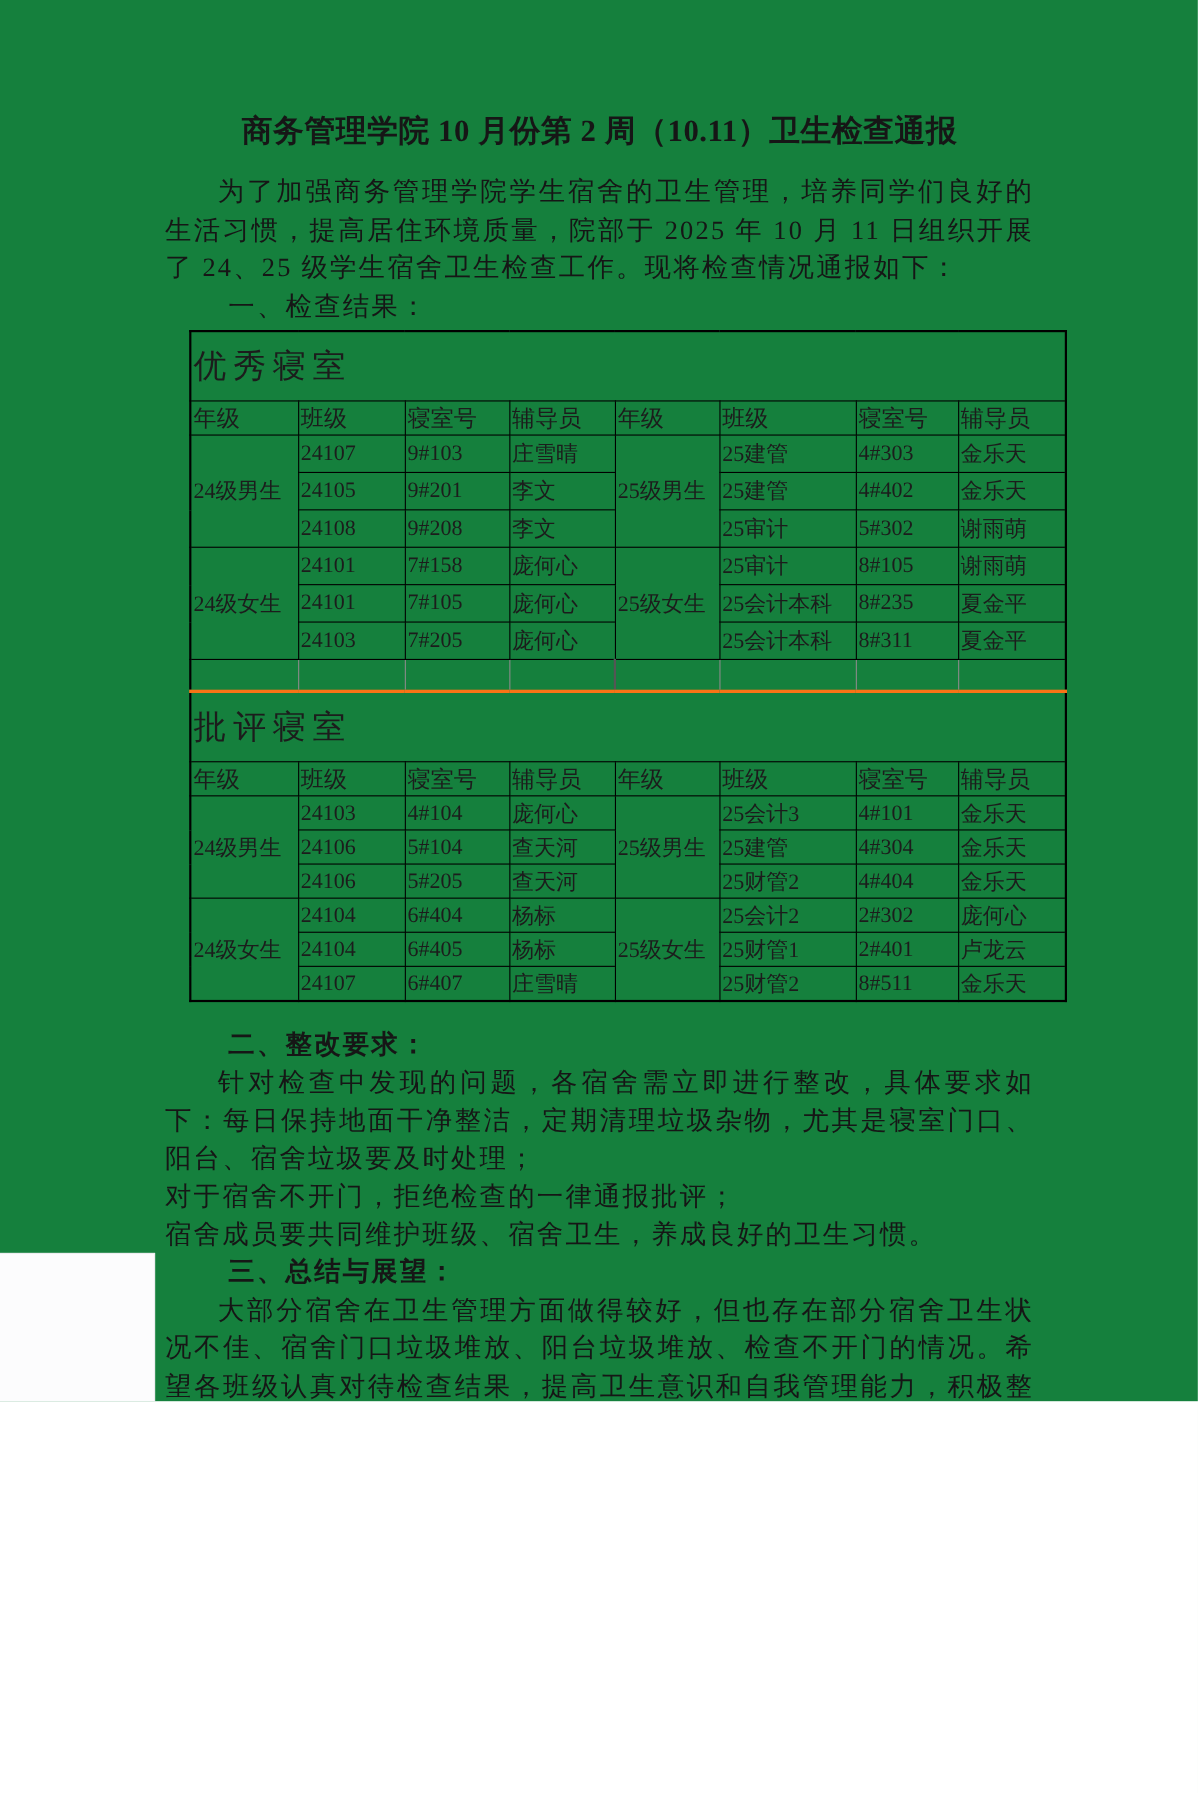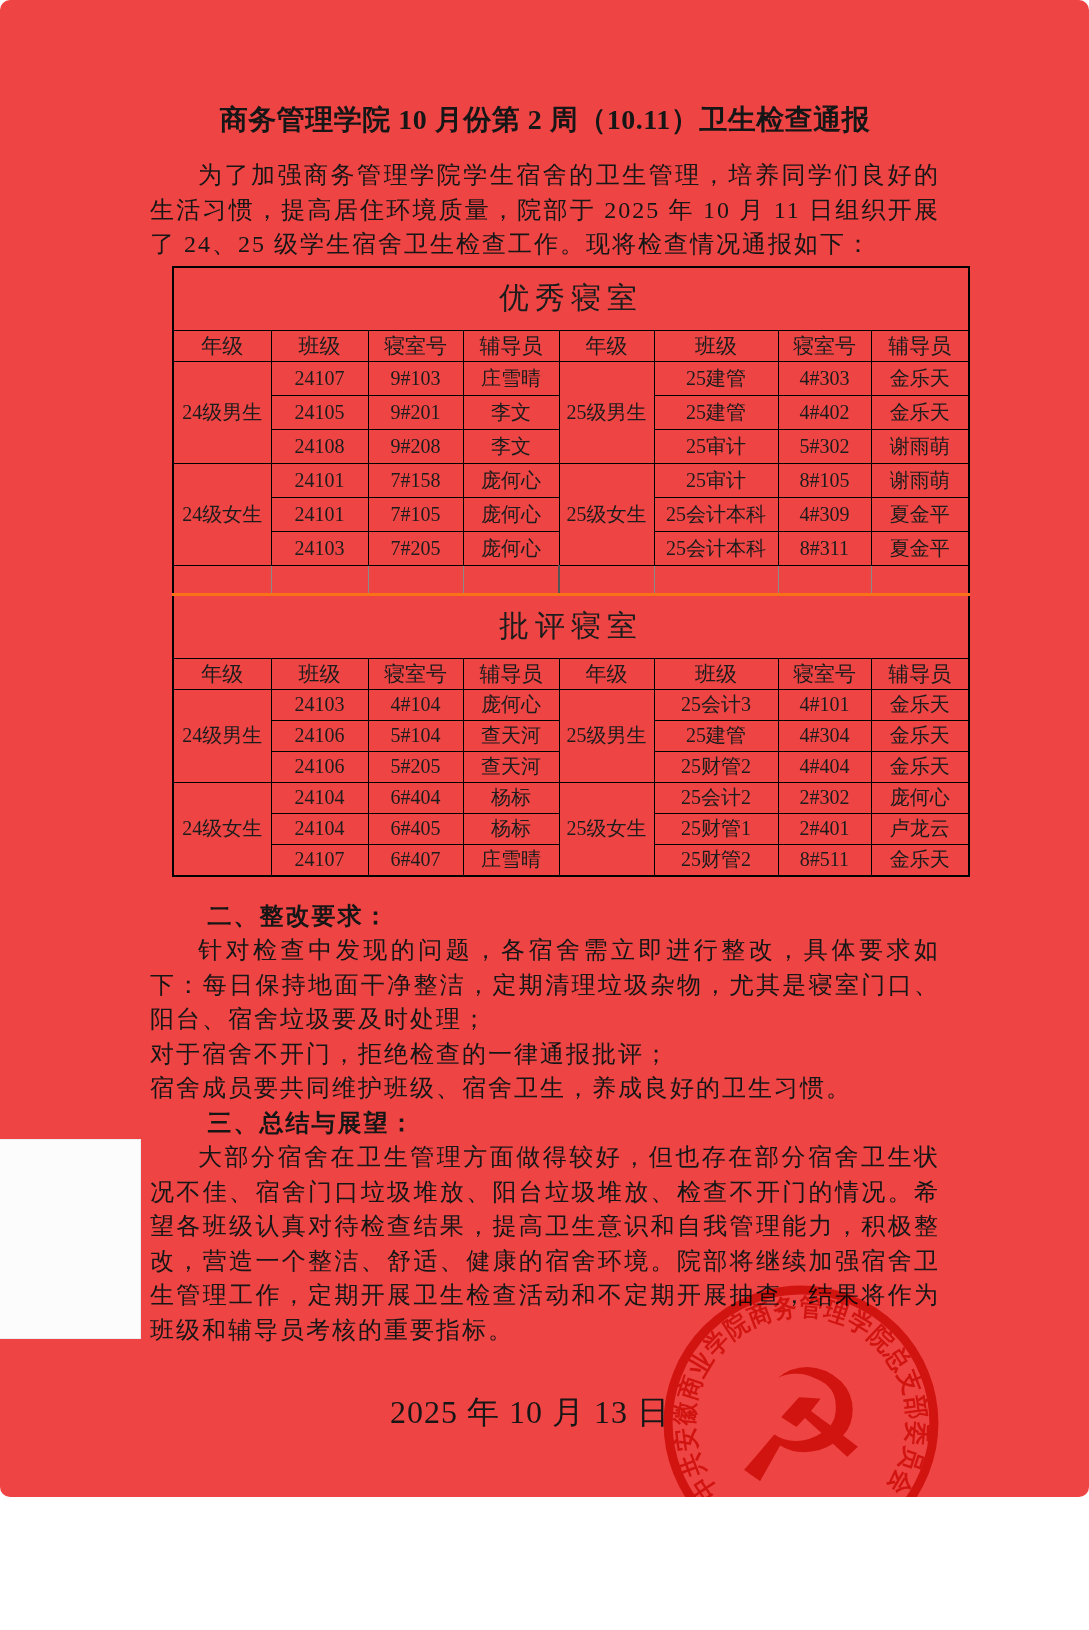--- a/index.html
+++ b/index.html
@@ -1,44 +1,43 @@
 <!DOCTYPE html>
 <html><head>
 <meta charset="utf-8">
 <style>
   html,body{margin:0;padding:0;background:#ffffff;}
   .page{
     position:relative;
-    width:1089px;height:1497px;
-    background:#ef4444;
+    width:1089px;height:1274px;
+    background:#15803d;
     overflow:hidden;
     font-family:"Liberation Serif","DejaVu Serif",serif;
     color:#161616;
-    border-radius:10px;
   }
   .content{position:absolute;left:150px;top:100px;width:790px;z-index:2;}
   .doc-title{
     font-size:28px;font-weight:bold;text-align:center;
     margin:0 0 18px 0;letter-spacing:0.5px;line-height:40px;
   }
   .para{
     font-size:24px;line-height:34.5px;margin:0;
     text-align:justify;letter-spacing:2px;
   }
   .indent{text-indent:2em;}
   .sec-heading{
     font-size:24px;line-height:34.5px;margin:0;
     text-indent:2.4em;letter-spacing:2px;font-weight:normal;
   }
   .sec-heading.bold{font-weight:bold;}
   
   .tbl-wrap{margin-left:22px;width:796px;}
   table.report{
     width:796px;border-collapse:collapse;table-layout:fixed;
-    font-size:20px;text-align:center;color:#1c1c1c;
+    font-size:20px;text-align:left;color:#1c1c1c;
     border:2px solid #000;
   }
   table.report td,table.report th{
     border:1px solid #000;vertical-align:middle;
     overflow:hidden;white-space:nowrap;padding:0 2px;
   }
   td.t-title{height:62px;font-size:30px;letter-spacing:6px;font-weight:normal;}
   table.report th{height:30px;font-weight:normal;font-size:21px;}
   table.report td.cell{height:33px;}
   table.report#table-1 td.cell{height:33px;}
@@ -74,20 +73,21 @@
 <div class="page">
 
   <div class="artifact"></div>
 
   <div class="content">
 
     <h1 class="doc-title">商务管理学院 10 月份第 2 周（10.11）卫生检查通报</h1>
 
     <p class="para indent">为了加强商务管理学院学生宿舍的卫生管理，培养同学们良好的生活习惯，提高居住环境质量，院部于 2025 年 10 月 11 日组织开展了 24、25 级学生宿舍卫生检查工作。现将检查情况通报如下：</p>
 
+    <p class="sec-heading">一、检查结果：</p>
 
     <div class="tbl-wrap" style="margin-top:4px;">
       <table class="report" id="table-1">
           <colgroup>
             <col style="width: 98px;">
             <col style="width: 97px;">
             <col style="width: 95px;">
             <col style="width: 96px;">
             <col style="width: 95px;">
             <col style="width: 124px;">
@@ -142,21 +142,21 @@
               <td class="cell c-mid" rowspan="3">25级女生</td>
               <td class="cell">25审计</td>
               <td class="cell">8#105</td>
               <td class="cell">谢雨萌</td>
             </tr>
             <tr>
               <td class="cell">24101</td>
               <td class="cell">7#105</td>
               <td class="cell">庞何心</td>
               <td class="cell">25会计本科</td>
-              <td class="cell">4#309</td>
+              <td class="cell">8#235</td>
               <td class="cell">夏金平</td>
             </tr>
             <tr>
               <td class="cell">24103</td>
               <td class="cell">7#205</td>
               <td class="cell">庞何心</td>
               <td class="cell">25会计本科</td>
               <td class="cell">8#311</td>
               <td class="cell">夏金平</td>
             </tr>

